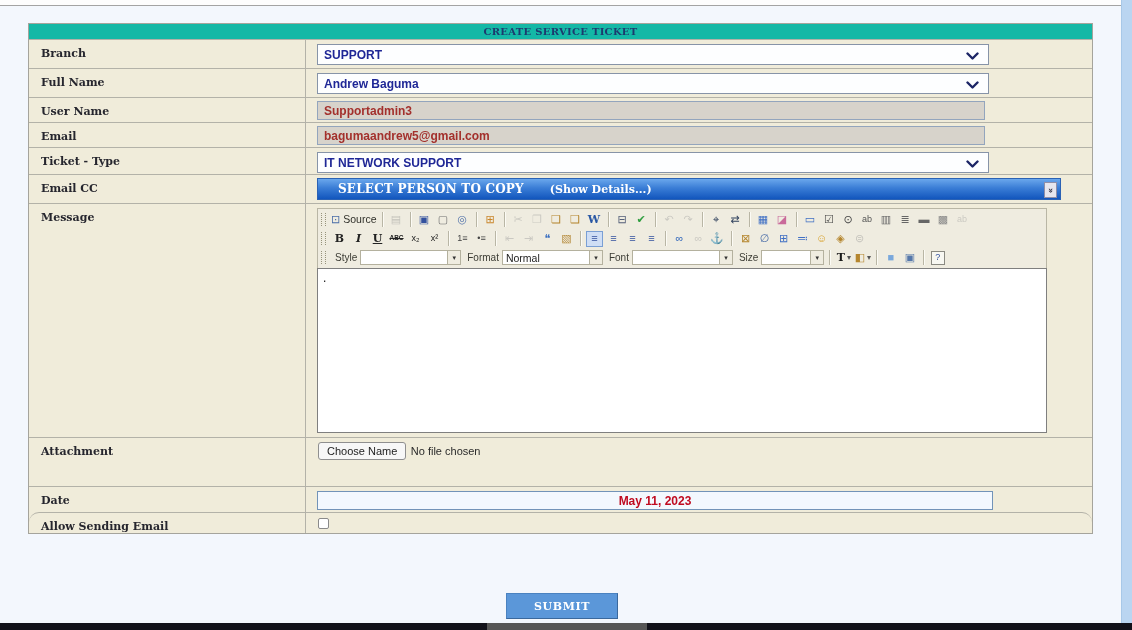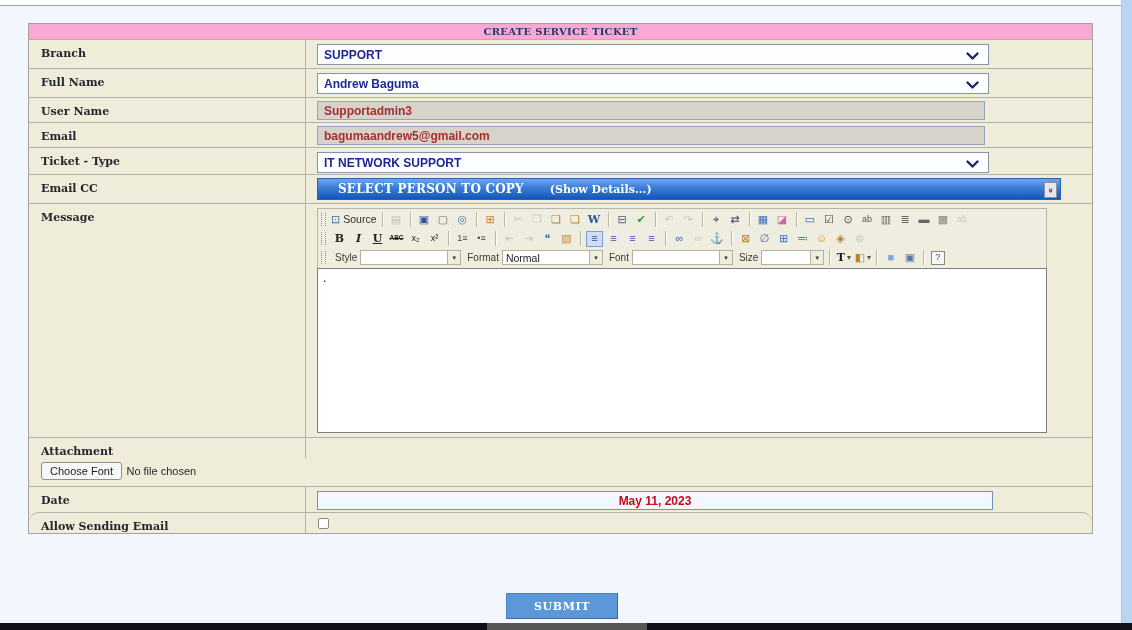--- a/index.html
+++ b/index.html
@@ -7,30 +7,30 @@
           font-family:"Liberation Sans",sans-serif;}
   .top-strip{position:absolute;left:0;top:0;width:1132px;height:5px;background:#fdfdfd;
              border-bottom:1px solid #a3a3a3;}
   .scrollbar-v{position:absolute;left:1121px;top:0;width:11px;height:623px;background:#bad5f1;
                border-left:1px solid #a8c8e8;z-index:5;}
   .bottom-bar{position:absolute;left:0;top:623px;width:1132px;height:7px;background:#12121a;z-index:6;}
   .bottom-thumb{position:absolute;left:487px;top:0;width:160px;height:7px;background:#565656;}
 
   .ticket-table{position:absolute;left:28px;top:23px;width:1065px;border:1px solid #a5a49c;
                 background:#f0ecda;box-sizing:border-box;}
-  .thead{height:15px;background:#f9a8d4;display:flex;align-items:center;justify-content:center;}
+  .thead{height:15px;background:#14b8a6;display:flex;align-items:center;justify-content:center;}
   .thead span{font:bold 10px "DejaVu Serif",serif;color:#1c3a6e;letter-spacing:.3px;}
   .row{display:flex;border-top:1px solid #b3b2a8;box-sizing:border-box;background:#f0ecda;}
   .row:first-of-type{border-top:none;}
   .cell-label{width:277px;min-width:277px;border-right:1px solid #b3b2a8;box-sizing:border-box;
               padding:7px 0 0 12px;font:bold 11px "DejaVu Serif",serif;color:#26262e;}
   .cell-value{flex:1;position:relative;}
 
   .r-branch{height:29px;} .r-fullname{height:29px;} .r-username{height:25px;} .r-email{height:25px;}
-  .r-ticket{height:27px;} .r-emailcc{height:29px;} .r-message{height:234px;} .r-attach{height:49px;flex-direction:column;}
+  .r-ticket{height:27px;} .r-emailcc{height:29px;} .r-message{height:234px;} .r-attach{height:49px;}
   .r-date{height:26px;} .r-allow{height:21px;border-radius:10px;}
 
   .select-box{position:relative;margin:4px 0 0 11px;width:672px;height:21px;box-sizing:border-box;
               border:1px solid #8794a8;background:#fdfeff;display:flex;align-items:center;
               padding-left:6px;font-weight:bold;font-size:12px;color:#1f2796;}
   .select-box svg{position:absolute;right:9px;top:7px;}
 
   .ro-input{margin:3px 0 0 11px;width:668px;height:19px;box-sizing:border-box;background:#d7d3cb;
             border:1px solid #93a5bd;display:flex;align-items:center;padding-left:6px;
             font-weight:bold;font-size:12px;color:#a3302c;}
@@ -399,21 +399,21 @@
               </div>
           </div>
           <div class="editor-content">.</div>
         </div>
       </div>
     </div>
 
     <div class="row r-attach">
       <div class="cell-label">Attachment</div>
       <div class="cell-value">
-        <span class="choose-file">Choose Font</span>
+        <span class="choose-file">Choose Name</span>
         <span class="file-status">No file chosen</span>
       </div>
     </div>
 
     <div class="row r-date">
       <div class="cell-label">Date</div>
       <div class="cell-value">
         <div class="date-input">
           <span>May 11, 2023</span>
         </div>

